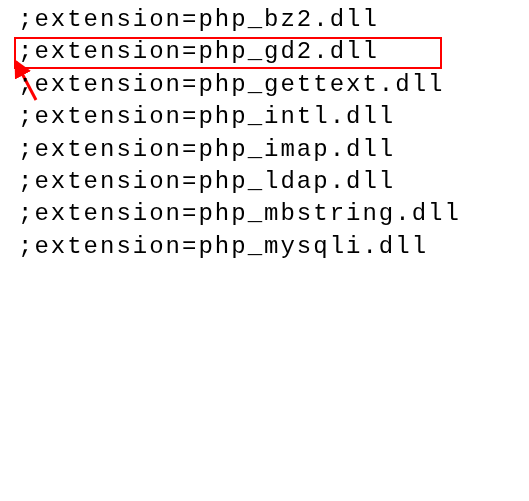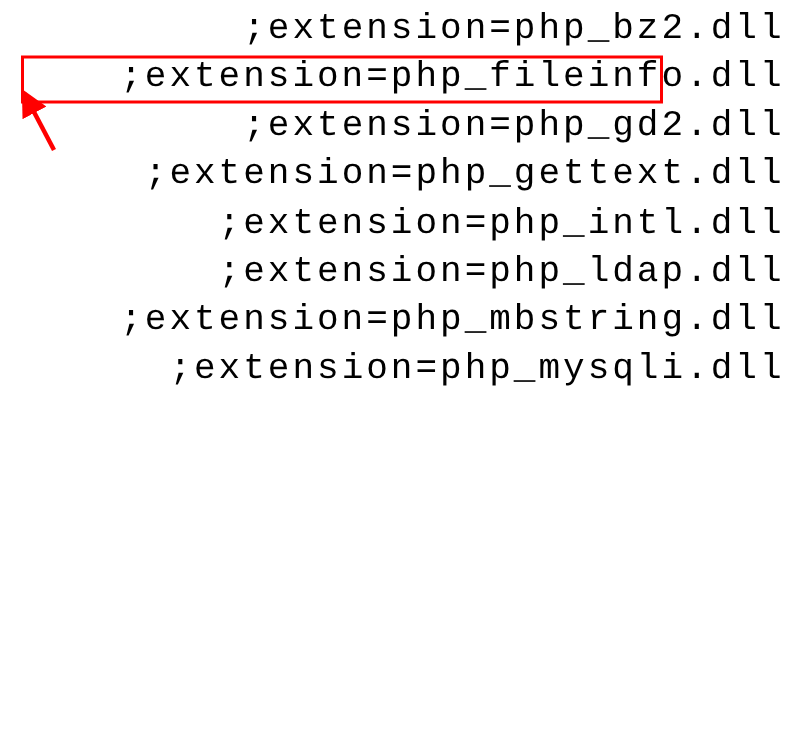--- a/index.html
+++ b/index.html
@@ -12,24 +12,23 @@
       font-family: "Courier New", Consolas, monospace;
       font-size: 24px;
       letter-spacing: 2px;
       color: #000000;
       padding: 4px 0;
       width: 529px;
       overflow: hidden;
     }
     .line {
       white-space: nowrap;
-      padding: 0 6px;
+      padding: 0 18px;
       line-height: 1.35;
       position: relative;
-      text-align: right;
     }
     .highlight-box {
       position: absolute;
       border: 2px solid #ff0000;
       top: 1px;
       left: 14px;
       width: 428px;
       height: 32px;
       pointer-events: none;
     }
@@ -44,20 +43,20 @@
 <div id="content">
     <div class="line"><span>;extension=php_bz2.dll</span></div>
     <div class="line"><div class="highlight-box" style="border-color: rgb(255, 0, 0);"></div><svg class="arrow" width="40" height="50" style="left: 2px; top: 20px;">
         <defs>
           <marker id="ah" markerWidth="6" markerHeight="6" refX="5" refY="3" orient="auto">
             <path d="M0,0 L6,3 L0,6 Z" fill="#ff0000"></path>
           </marker>
         </defs>
         <line x1="34" y1="44" x2="14" y2="6" stroke="#ff0000" stroke-width="3" marker-end="url(#ah)"></line>
       </svg></div>
-    <div class="line"><span>;extension=php_fileinfo.dll</span></div>
     <div class="line"><span>;extension=php_gd2.dll</span></div>
     <div class="line"><span>;extension=php_gettext.dll</span></div>
     <div class="line"><span>;extension=php_intl.dll</span></div>
+    <div class="line"><span>;extension=php_imap.dll</span></div>
     <div class="line"><span>;extension=php_ldap.dll</span></div>
     <div class="line"><span>;extension=php_mbstring.dll</span></div>
     <div class="line"><span>;extension=php_mysqli.dll</span></div>
   </div>
 
 </body></html>

